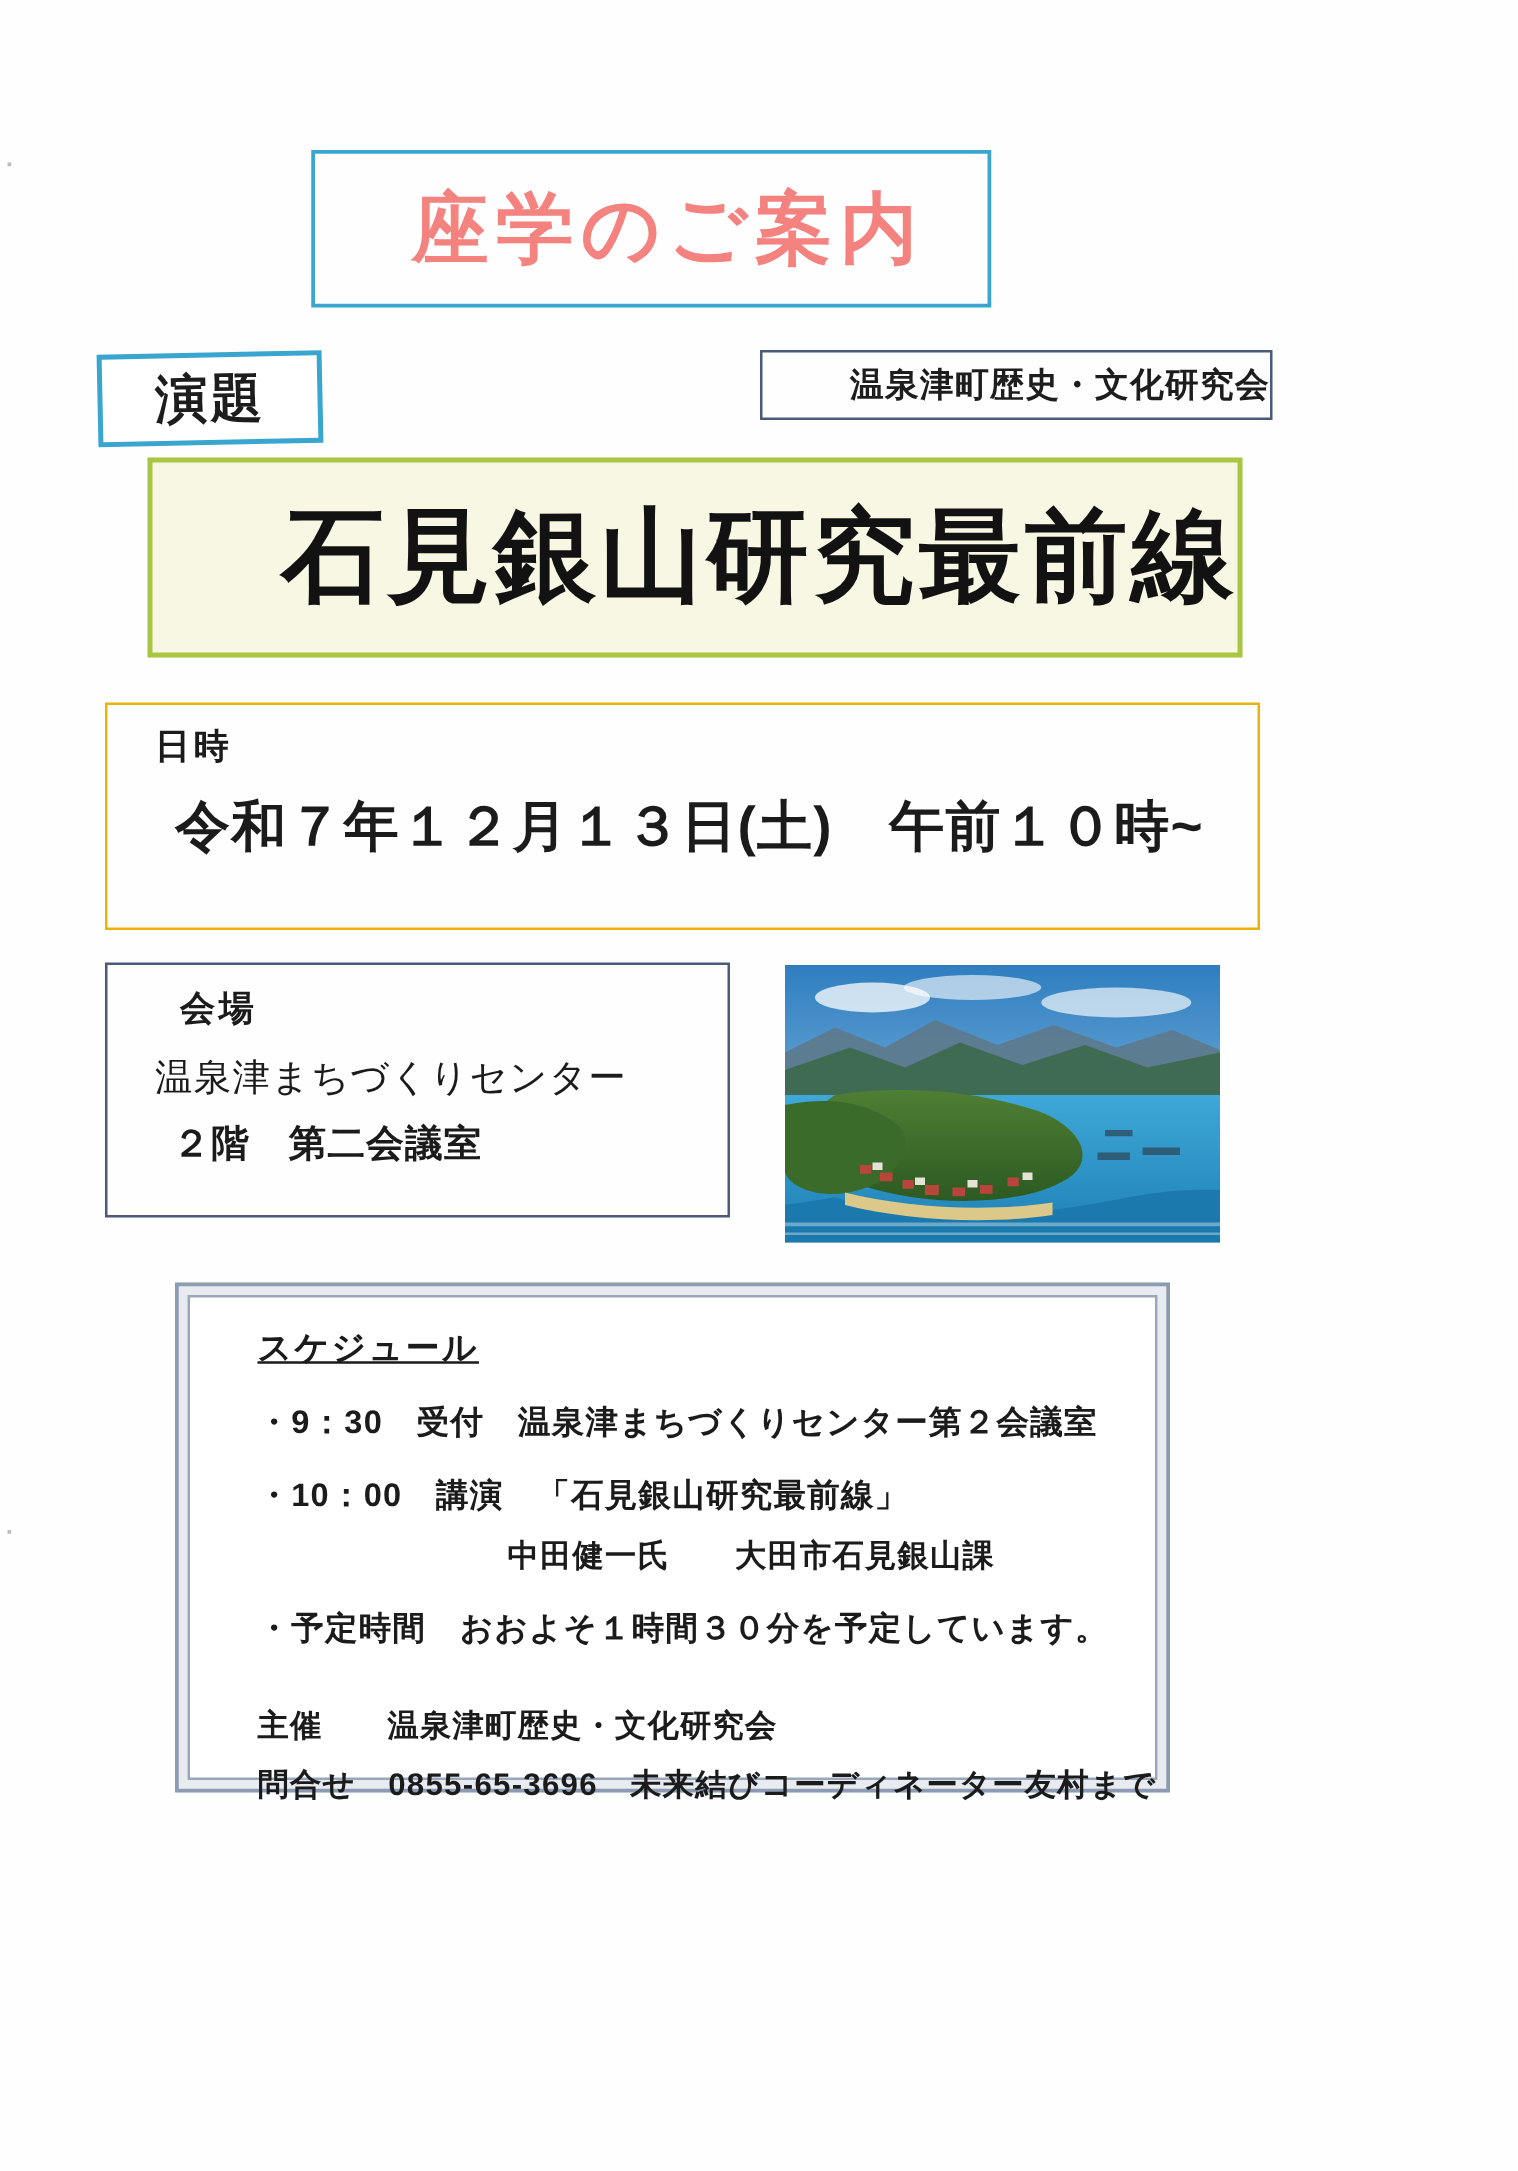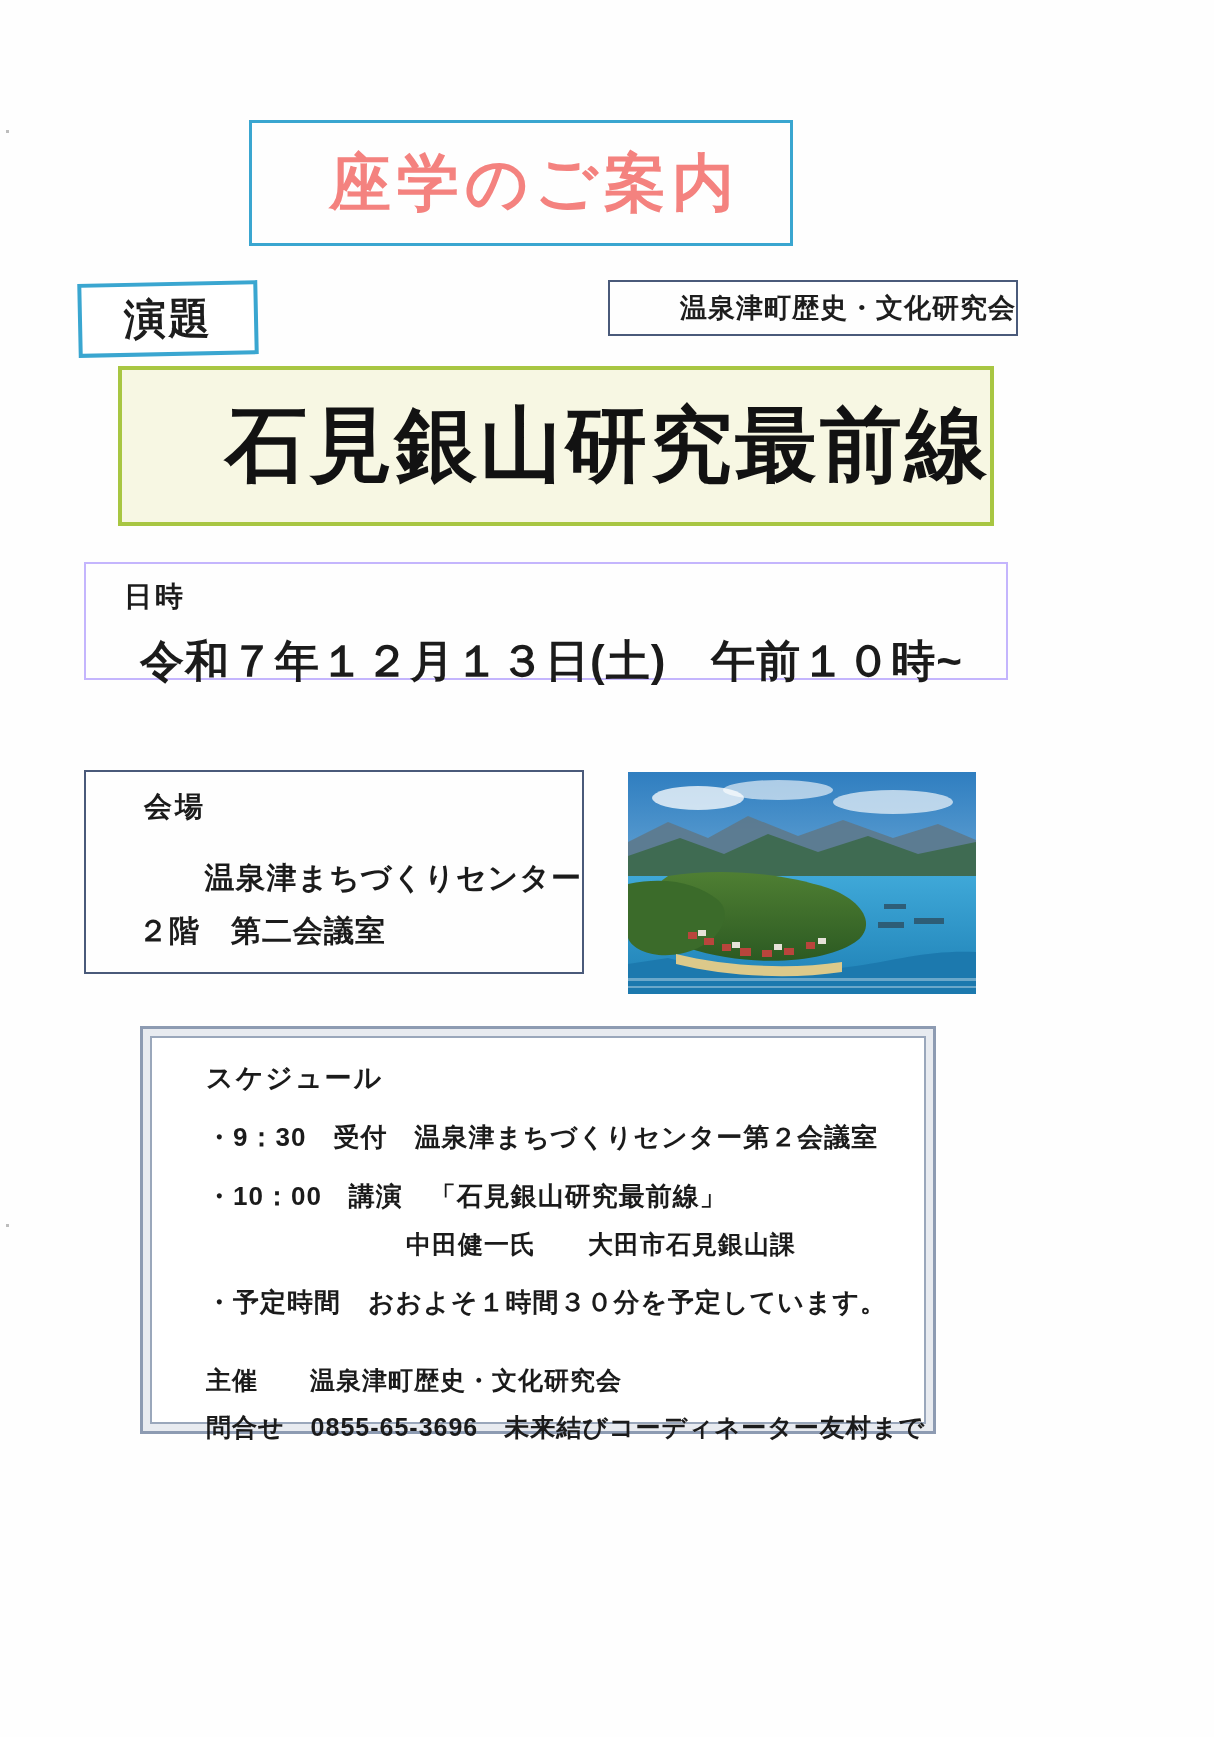--- a/index.html
+++ b/index.html
@@ -110,22 +110,22 @@
     letter-spacing: 3px;
     white-space: nowrap;
   }
 
   
   .datetime-box {
     position: absolute;
     left: 84px;
     top: 562px;
     width: 924px;
-    height: 118px;
-    border: 2px solid #c4b5fd;
+    height: 182px;
+    border: 2px solid #eab308;
     box-sizing: border-box;
     padding: 14px 0 18px 38px;
   }
   .datetime-label {
     font-size: 28px;
     font-weight: bold;
     letter-spacing: 3px;
   }
   .datetime-value {
     margin-top: 16px;
@@ -147,26 +147,25 @@
     box-sizing: border-box;
     padding: 16px 0 0 38px;
   }
   .venue-label {
     font-size: 28px;
     font-weight: bold;
     letter-spacing: 3px;
     margin-left: 20px;
   }
   .venue-line1 {
-    margin-top: 32px;
+    margin-top: 16px;
     font-size: 30px;
-    font-weight: bold;
-    letter-spacing: 1px;
-    white-space: nowrap;
-    text-align: right;
+    font-weight: normal;
+    letter-spacing: 1px;
+    white-space: nowrap;
   }
   .venue-line2 {
     margin-top: 12px;
     margin-left: 14px;
     font-size: 30px;
     font-weight: bold;
     letter-spacing: 1px;
     white-space: nowrap;
   }
 
@@ -200,20 +199,21 @@
     border: 2px solid #9aa7bb;
     box-sizing: border-box;
     background: #ffffff;
     padding: 22px 0 0 54px;
   }
   .sched-heading {
     font-size: 27px;
     font-weight: bold;
     letter-spacing: 2px;
     color: #1b1b1b;
+    text-decoration: underline;
   }
   .sched-line {
     font-size: 26px;
     font-weight: bold;
     letter-spacing: 1px;
     margin-top: 24px;
     white-space: nowrap;
   }
   .sched-sub {
     font-size: 25px;

